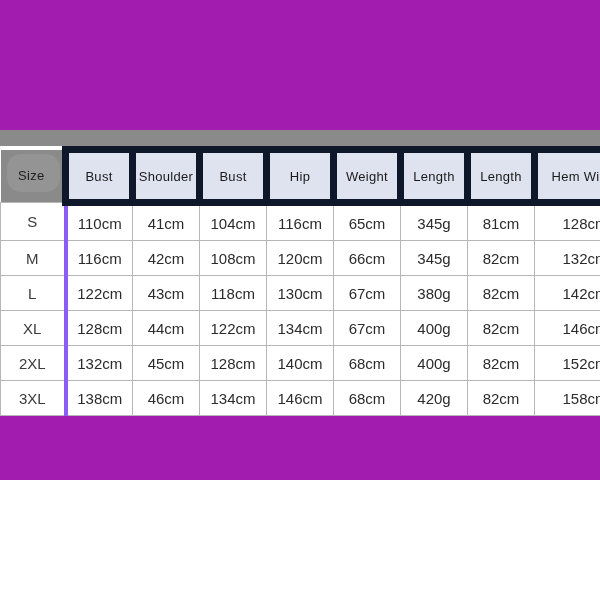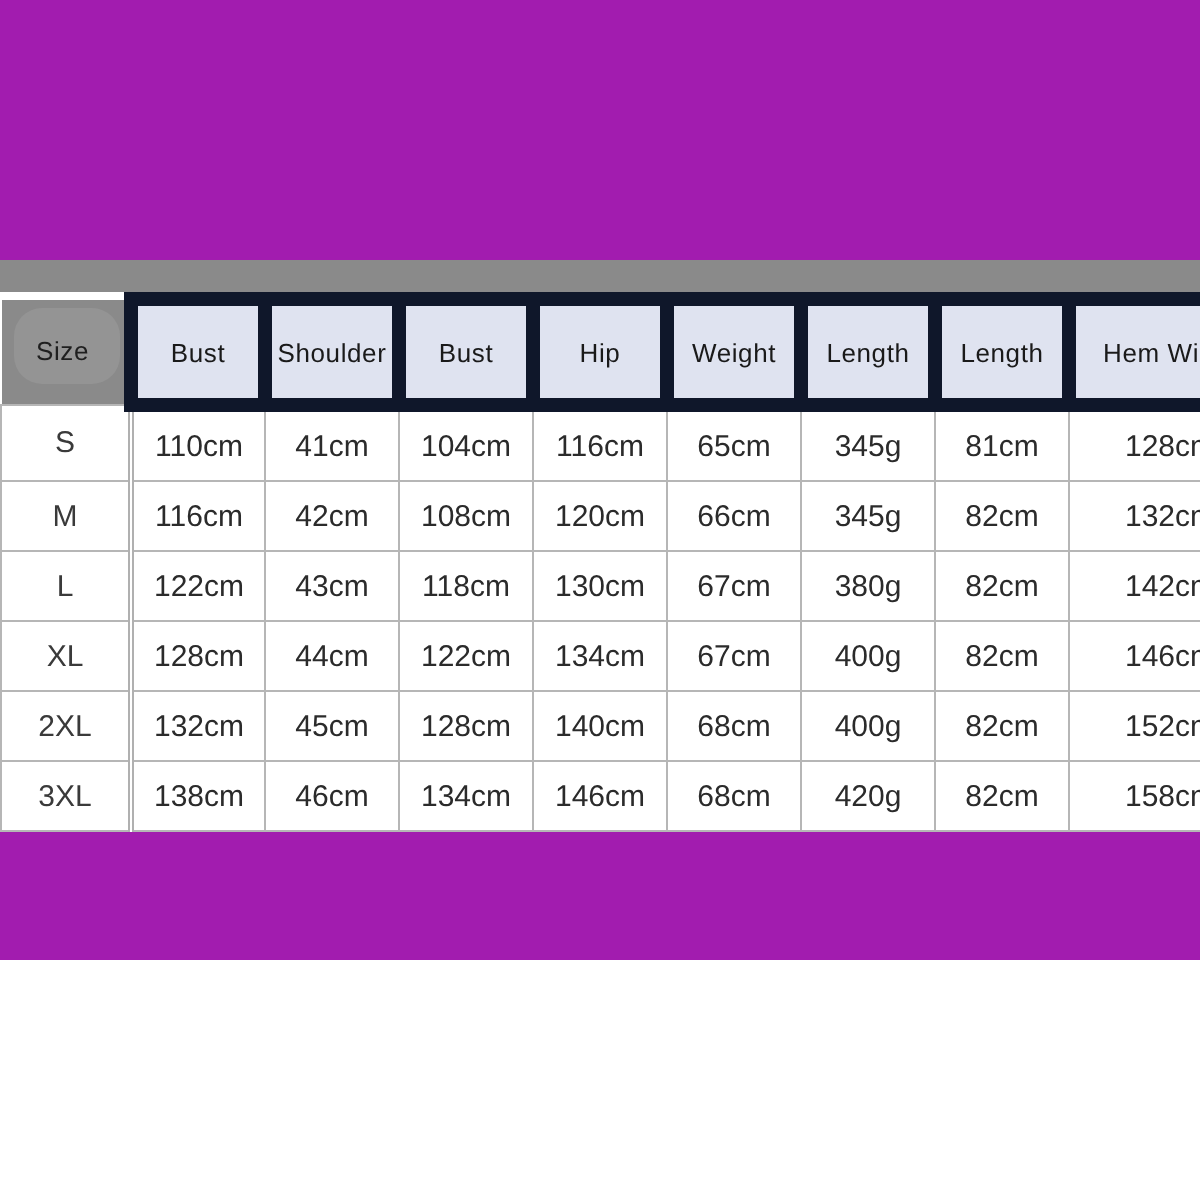--- a/index.html
+++ b/index.html
@@ -99,21 +99,21 @@
     font-family: "Liberation Sans", sans-serif;
   }
 
   tbody td.size-cell {
     font-size: 15px;
     color: #3a3a3a;
     border-right: 3px double #b0b0b0;
   }
 
   
-  tbody td.first-data { border-left: 1px solid #8b5cf6; }
+  tbody td.first-data { border-left: 4px solid #8b5cf6; }
 </style>
 </head>
 <body>
 
 <div id="canvas">
 
   <div id="size-chart">
 
     <div class="top-band"></div>
 

